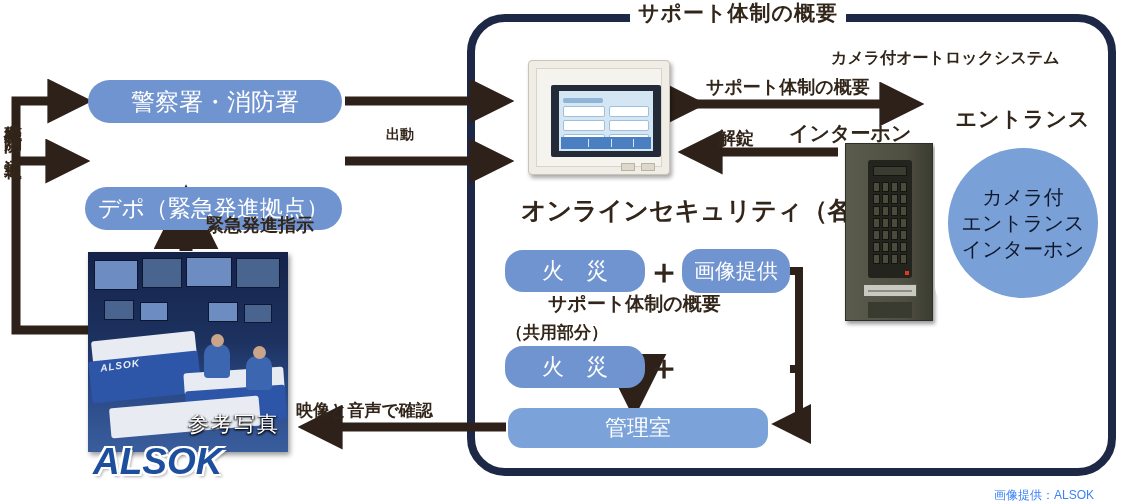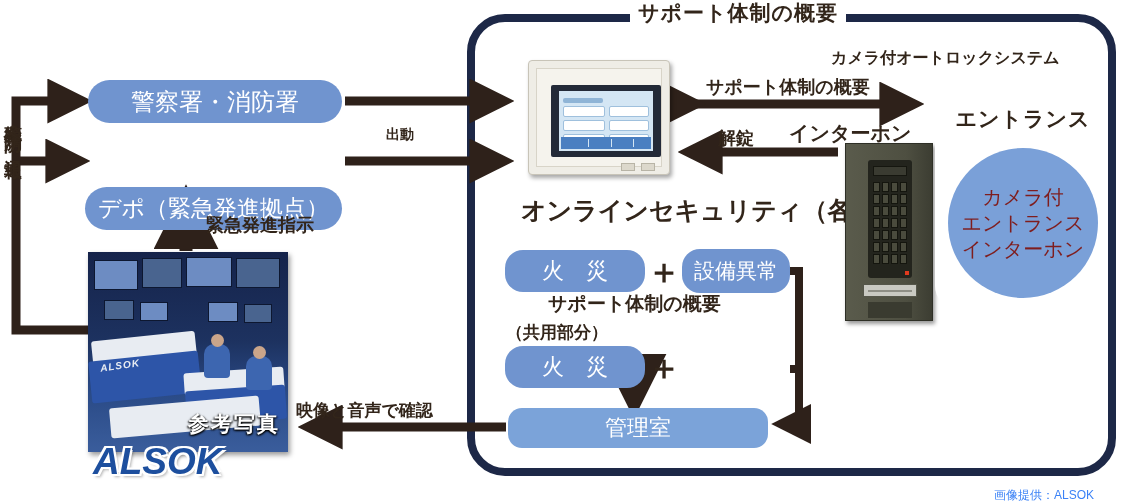--- a/index.html
+++ b/index.html
@@ -49,21 +49,21 @@
   .l-absent  { left:296px; top:399px; font-size:17px; }
   .l-order   { left:206px; top:213px; font-size:18px; }
   .l-dispatch{ left:386px; top:126px; font-size:14px; }
   .l-vert    { left:1px; top:112px; font-size:18px; writing-mode:vertical-rl; letter-spacing:2px; }
   .l-foot    { left:994px; top:487px; font-size:12px; font-weight:normal; color:#3b82f6; }
   
   .entr-card { left:935px; top:86px; width:173px; height:222px; background:#ffffff; border-radius:22px; }
   .entr-label{ left:948px; top:105px; width:150px; text-align:center; font-size:21px; color:#32251a; font-weight:bold; letter-spacing:1px;}
   .circle {
     left:948px; top:148px; width:150px; height:150px; border-radius:50%;
-    background:#7aa0d8; color:#7f1d1d; display:flex; flex-direction:column;
+    background:#7aa0d8; color:#0f172a; display:flex; flex-direction:column;
     align-items:center; justify-content:center; text-align:left;
     font-size:20px; line-height:1.3;
   }
   
   .device { left:528px; top:60px; width:142px; height:115px; background:#efede6;
             border:1px solid #c8c4b8; border-radius:4px; box-shadow:2px 3px 4px rgba(0,0,0,.35); }
   .device-inner { position:absolute; left:7px; top:7px; right:7px; bottom:7px;
                   background:#f5f3ed; border:1px solid #d8d4c8; }
   .device-screen { position:absolute; left:14px; top:16px; width:110px; height:72px;
                    background:#232a38; border-radius:2px; }
@@ -94,21 +94,21 @@
            box-shadow:2px 3px 5px rgba(0,0,0,.4); overflow:hidden; }
   .mon { position:absolute; background:#6d8cc2; border:1px solid #0d1730; }
   .mon.dim { background:#49648f; }
   .desk { position:absolute; background:#e8ecf2; border-radius:3px; }
   .desk.blue { background:#2d55a8; }
   .person { position:absolute; width:26px; height:34px; background:#3d66b0; border-radius:10px 10px 4px 4px; }
   .person::before { content:""; position:absolute; left:7px; top:-10px; width:13px; height:13px;
                     border-radius:50%; background:#caa58a; }
   .photo-alsok { position:absolute; left:12px; top:108px; color:#e8ecf2; font-size:10px;
                  font-style:italic; font-weight:bold; letter-spacing:1px; transform:rotate(-8deg); }
-  .photo-cap { position:absolute; right:8px; bottom:14px; color:#ffffff; font-size:21px; font-weight:bold;
+  .photo-cap { position:absolute; right:8px; bottom:14px; color:#ffffff; font-size:21px; font-weight:normal;
                text-shadow:1px 1px 2px #000, -1px 1px 2px #000; letter-spacing:2px; }
   .alsok-logo { left:93px; top:441px; font-size:37px; font-weight:bold; font-style:italic;
                 color:#1d4f9e; letter-spacing:0px;
                 text-shadow:-2px -2px 0 #fff, 2px -2px 0 #fff, -2px 2px 0 #fff, 2px 2px 0 #fff, 3px 3px 3px rgba(0,0,0,.3); }
   svg.lines { position:absolute; left:0; top:0; }
 </style>
 </head>
 <body>
 
 <div id="stage">
@@ -249,21 +249,21 @@
     <span>カメラ付</span>
     <span>エントランス</span>
     <span>インターホン</span>
   </div>
 
   <div class="abs bluebox b-fire1">
     <span>火　災</span>
   </div>
   <div class="abs plus p1">＋</div>
   <div class="abs bluebox b-emerg">
-    <span>設備異常</span>
+    <span>画像提供</span>
   </div>
   <div class="abs dlabel l-report">サポート体制の概要</div>
   <div class="abs dlabel l-common">（共用部分）</div>
   <div class="abs bluebox b-fire2">
     <span>火　災</span>
   </div>
   <div class="abs plus p2">＋</div>
   <div class="abs bluebox b-ctrl">
     <span>管理室</span>
   </div>

